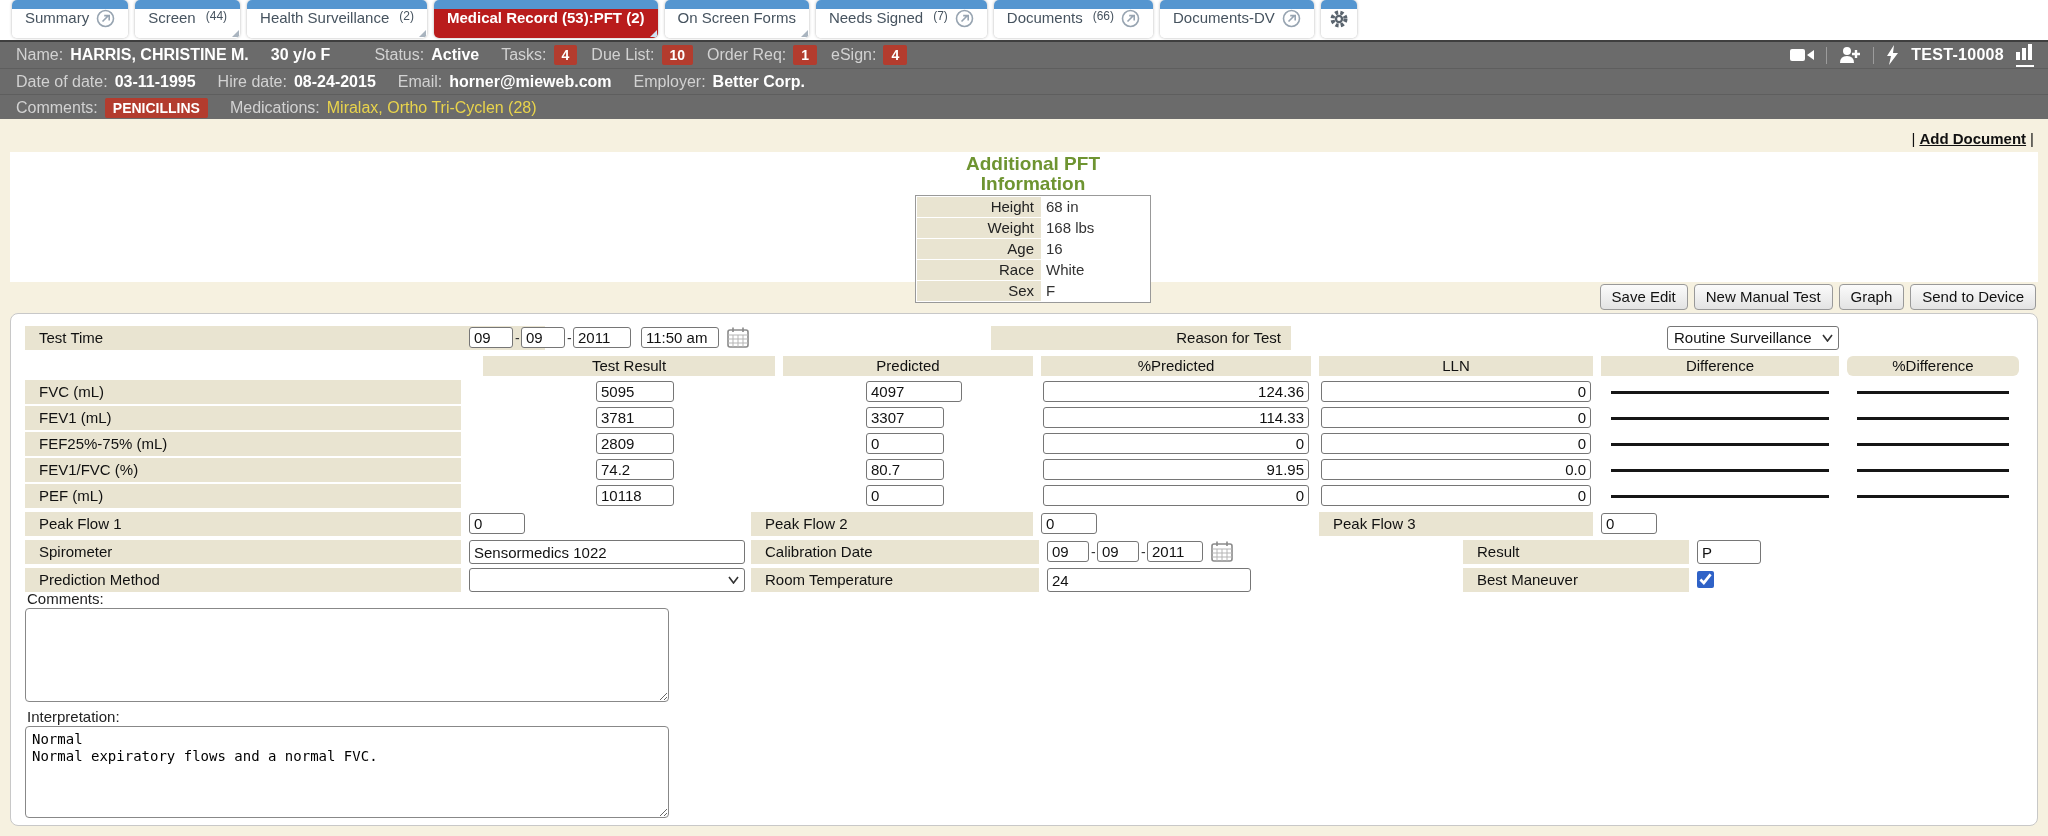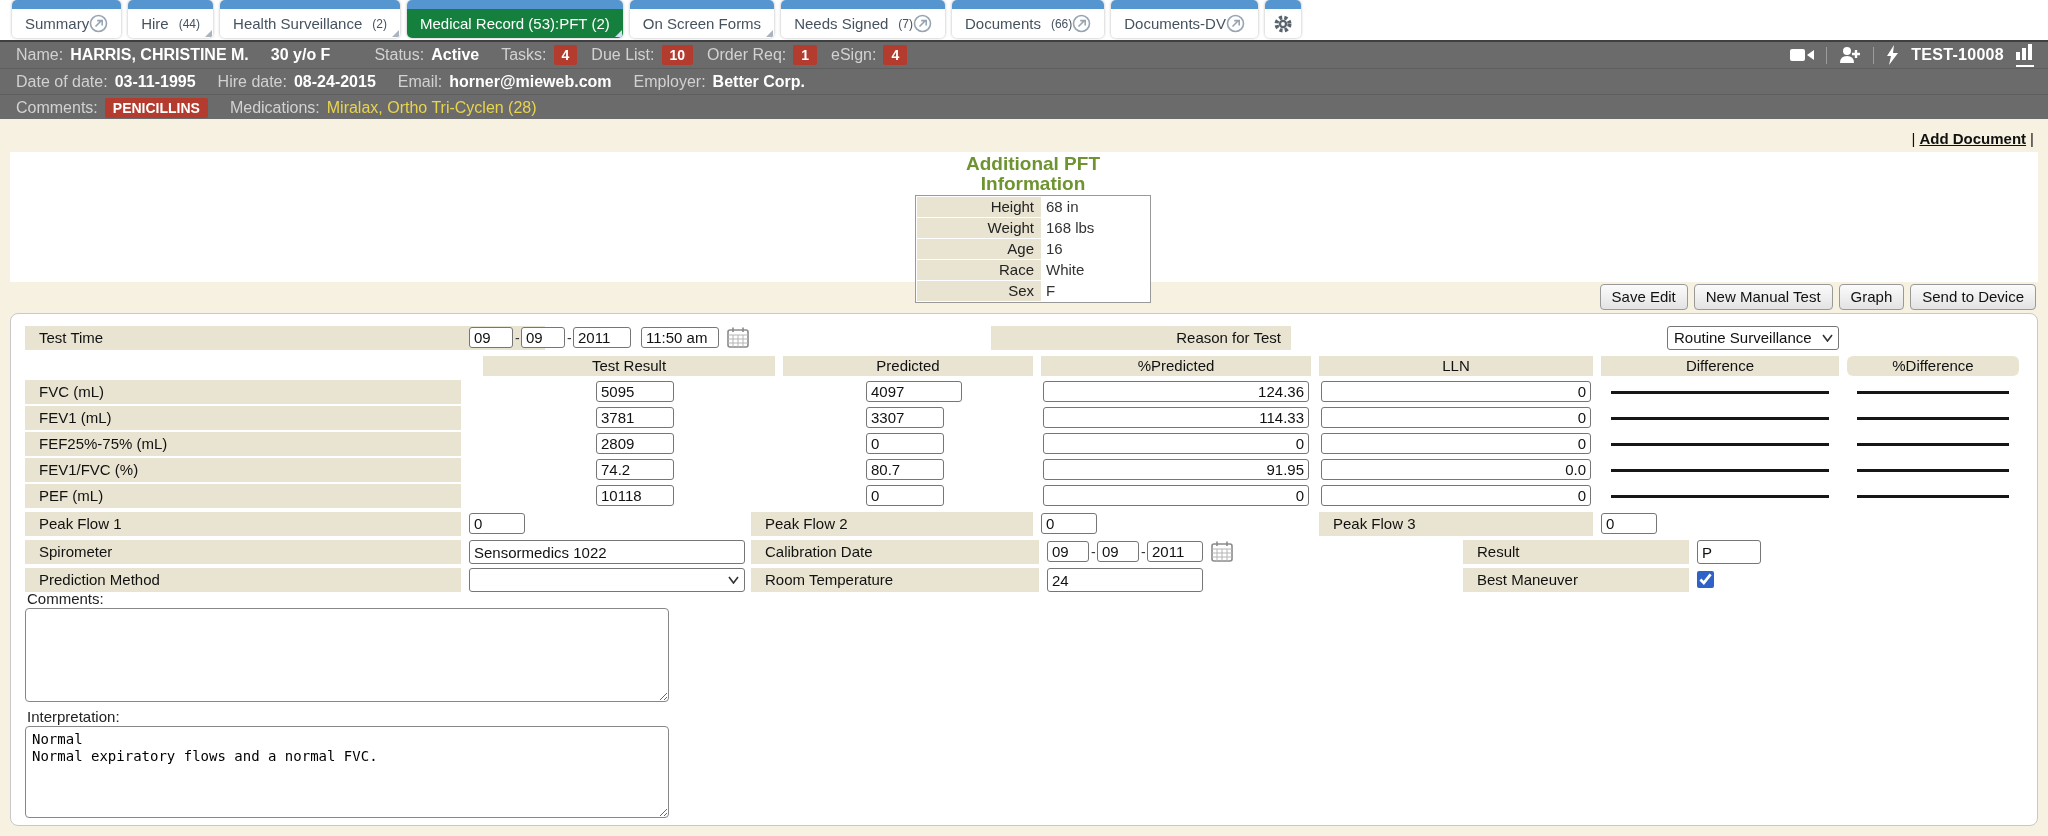--- a/index.html
+++ b/index.html
@@ -8,23 +8,23 @@
     font-family: "Liberation Sans", sans-serif;
     background:#f6f1e0;
     position:relative;
     overflow:hidden;
     color:#111;
   }
   
   .tabbar{position:absolute;top:0;left:0;right:0;height:40px;background:#ffffff;display:flex;align-items:flex-start;padding-left:12px;gap:7px;}
   .tab{display:flex;flex-direction:column;border-radius:5px;overflow:hidden;box-shadow:0 0 3px rgba(0,0,0,.3);flex:0 0 auto;}
   .tab .cap{height:9px;background:#5596d0;}
-  .tab .tbody{height:29px;background:#fff;display:flex;align-items:center;padding:0 13px;font-size:15px;color:#46535f;position:relative;white-space:nowrap;}
-  .tab.active .tbody{background:#15803d;color:#fff;font-weight:normal;}
-  .tab .cnt{font-size:12px;margin-left:10px;}
+  .tab .tbody{height:29px;background:#fff;display:flex;align-items:flex-start;padding:0 13px;gap:7px;font-size:15px;color:#46535f;position:relative;white-space:nowrap;}
+  .tab.active .tbody{background:#b91c1c;color:#fff;font-weight:bold;}
+  .tab .cnt{font-size:12px;margin-left:3px;}
   .fold{position:absolute;right:1px;bottom:1px;width:0;height:0;border-left:7px solid transparent;border-bottom:7px solid #a9b4bf;}
   .tab.active .fold{border-bottom-color:#cfe2f3;}
   .circ-ico{width:19px;height:19px;flex:0 0 auto;}
   .geartab{width:36px;}
   .geartab .tbody{justify-content:center;padding:0;}
   
   .banner{position:absolute;top:40px;left:0;right:0;height:79px;background:#6b6b6b;border-top:2px solid #3f3f3f;color:#fff;}
   .brow{height:26px;display:flex;align-items:center;padding:0 16px;font-size:16px;position:relative;}
   .brow + .brow{border-top:1px solid rgba(0,0,0,0.12);}
   .blabel{color:#d2d2d2;margin-right:7px;white-space:nowrap;}
@@ -79,21 +79,21 @@
       <svg class="circ-ico" viewBox="0 0 19 19">
           <circle cx="9.5" cy="9.5" r="8" fill="none" stroke="#97a4b1" stroke-width="1.6"></circle>
           <path d="M6.5 12.5 L12 7 M8.2 6.6 h5 v5" fill="none" stroke="#97a4b1" stroke-width="1.6"></path>
         </svg>
     </div>
   </div>
 
   <div class="tab">
     <div class="cap"></div>
     <div class="tbody">
-      <span>Hire</span>
+      <span>Screen</span>
       <span class="cnt">(44)</span>
       <span class="fold"></span>
     </div>
   </div>
 
   <div class="tab">
     <div class="cap"></div>
     <div class="tbody">
       <span>Health Surveillance</span>
       <span class="cnt">(2)</span>
@@ -371,21 +371,21 @@
   <input class="inp" style="left: 1686px; top: 226px; width: 64px; height: 24px;" value="P">
 
   <div class="lcell" style="left:14px;top:254px;width:436px;">Prediction Method</div>
   <div class="fsel" style="left:458px;top:254px;width:276px;">
     <span></span>
     <svg width="11" height="8" viewBox="0 0 11 8">
         <path d="M1 1 L5.5 7 L10 1" fill="none" stroke="#333" stroke-width="1.6"></path>
       </svg>
   </div>
   <div class="lcell" style="left:740px;top:254px;width:288px;">Room Temperature</div>
-  <input class="inp" style="left: 1036px; top: 254px; width: 156px; height: 24px;" value="24">
+  <input class="inp" style="left: 1036px; top: 254px; width: 204px; height: 24px;" value="24">
   <div class="lcell" style="left:1452px;top:254px;width:226px;">Best Maneuver</div>
   <input type="checkbox" class="cb" style="left: 1686px; top: 257px;" checked="checked">
 
   <div class="seclabel" style="left:16px;top:276px;">Comments:</div>
   <textarea style="left: 14px; top: 294px; width: 644px; height: 94px;"></textarea>
 
   <div class="seclabel" style="left:16px;top:394px;">Interpretation:</div>
   <textarea class="mono" style="left: 14px; top: 412px; width: 644px; height: 92px;">Normal
 Normal expiratory flows and a normal FVC.</textarea>
 

